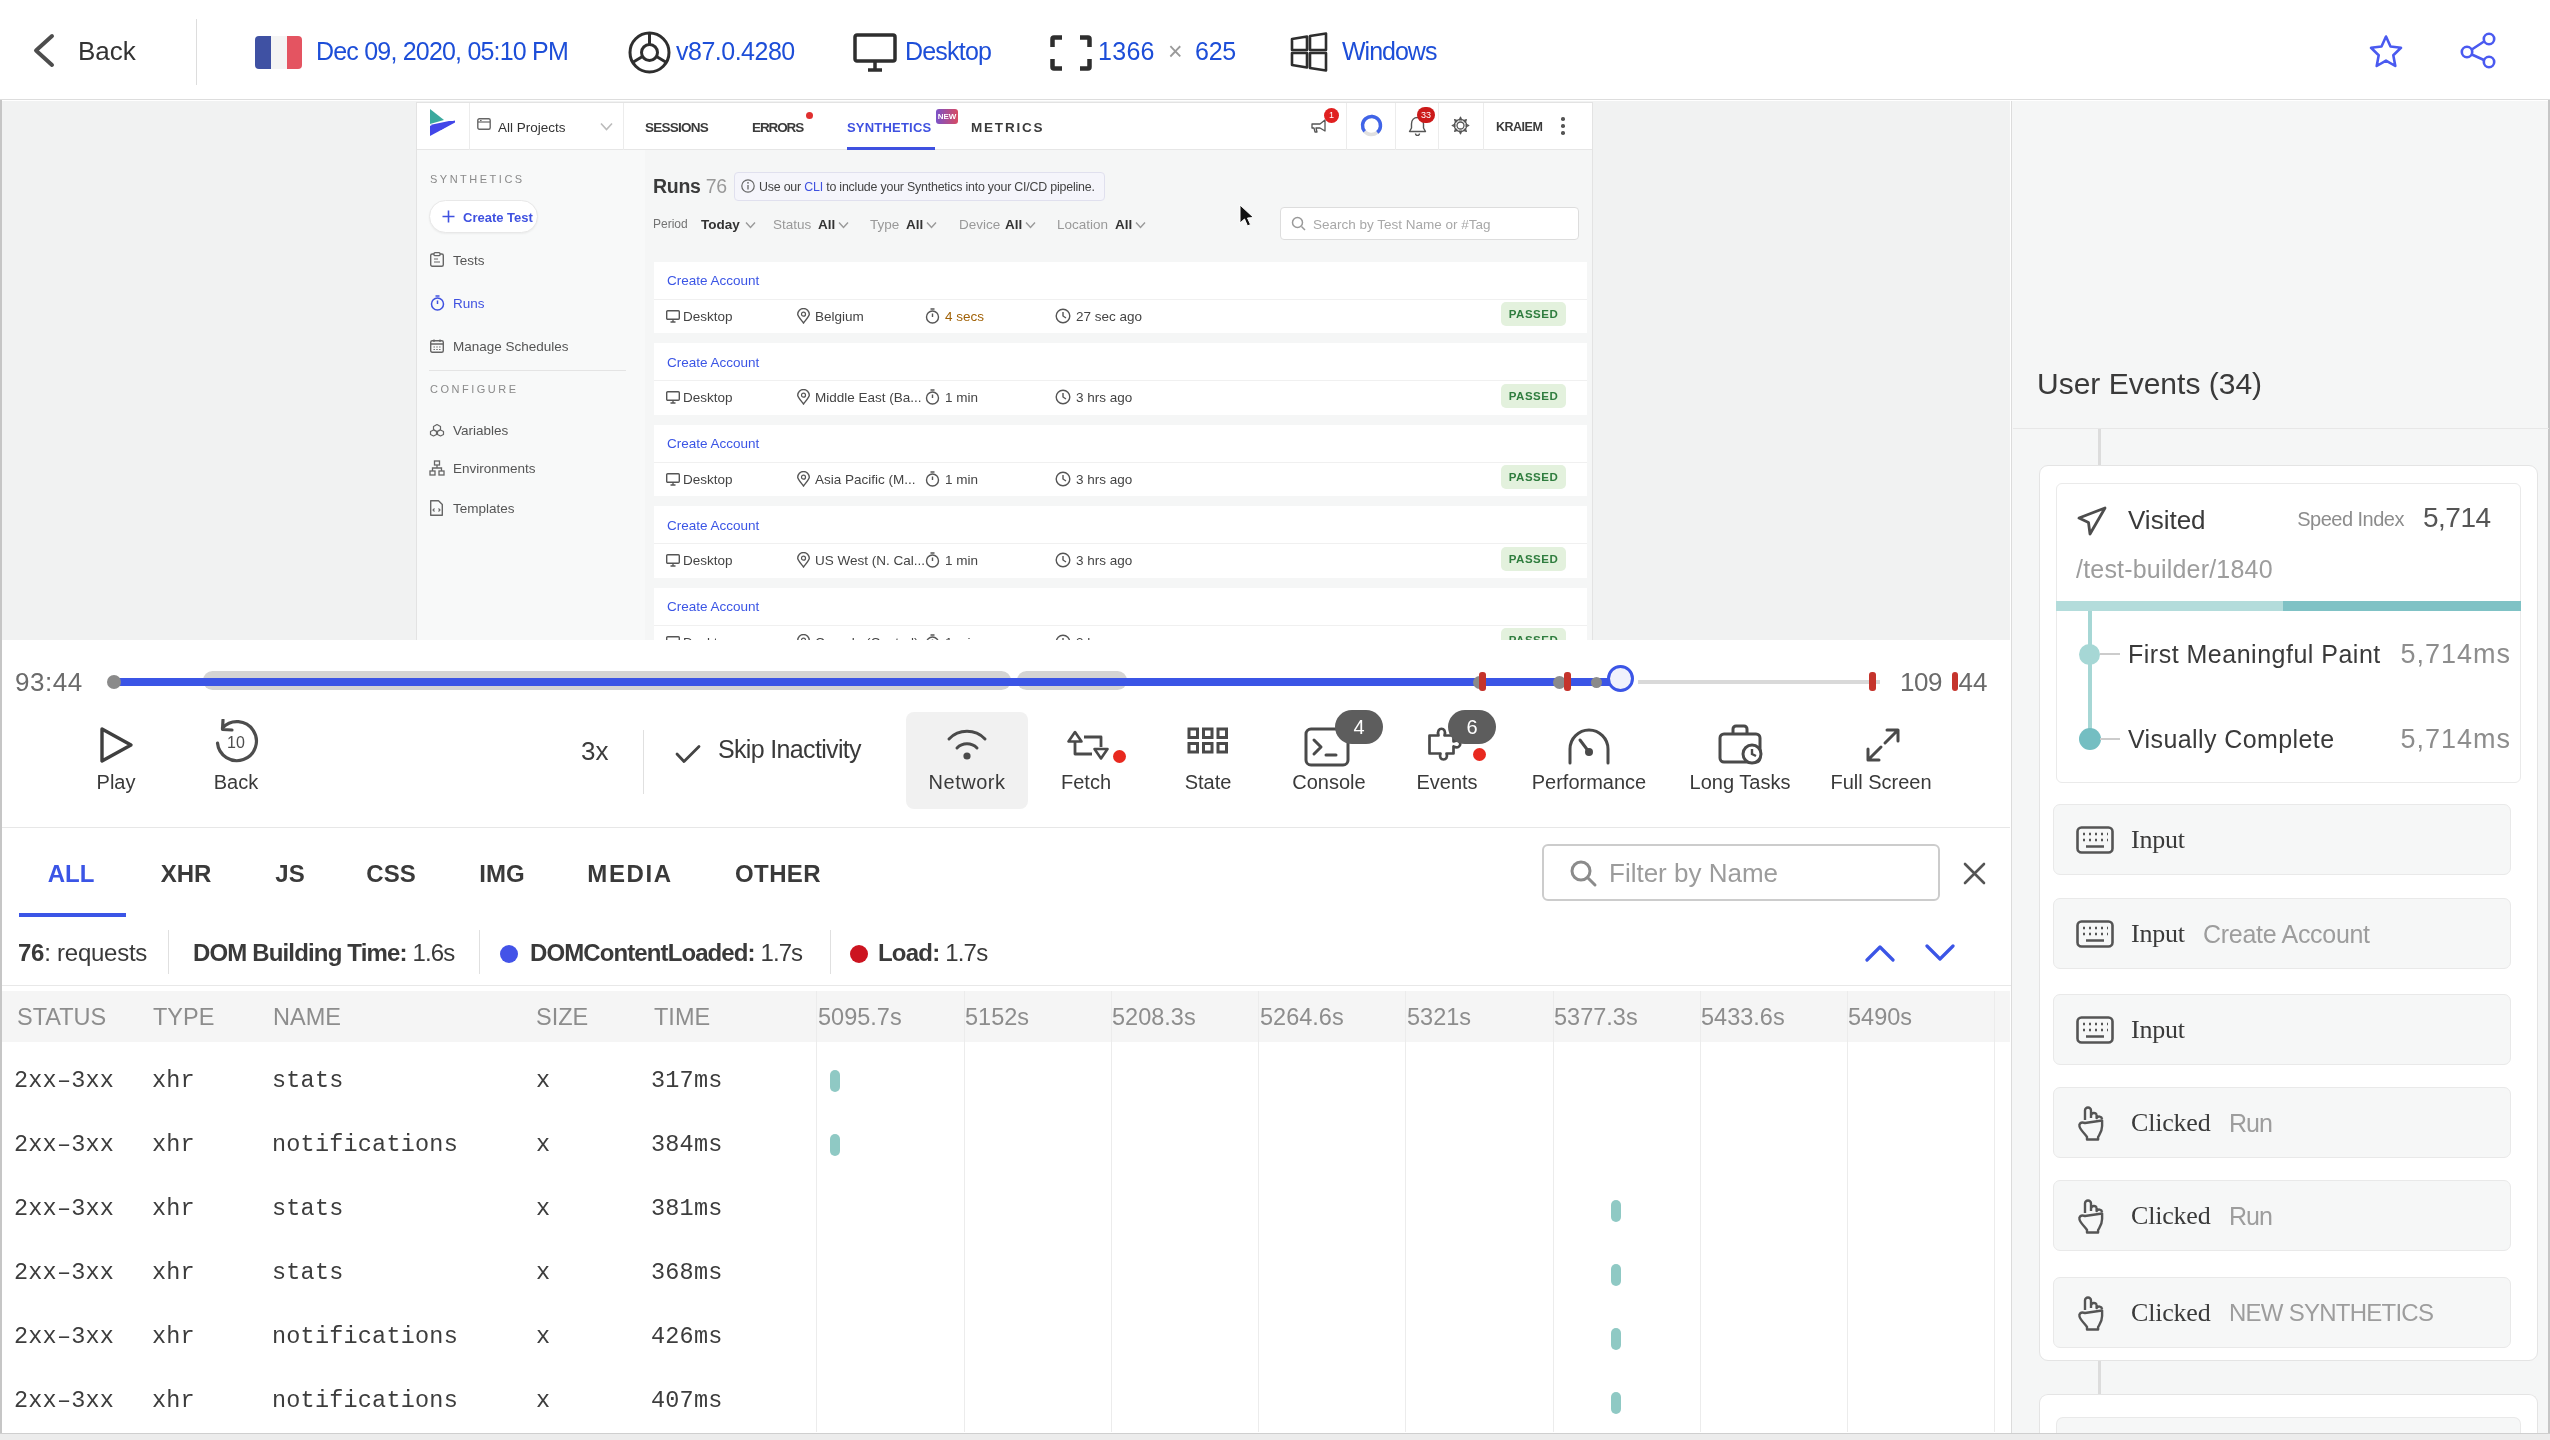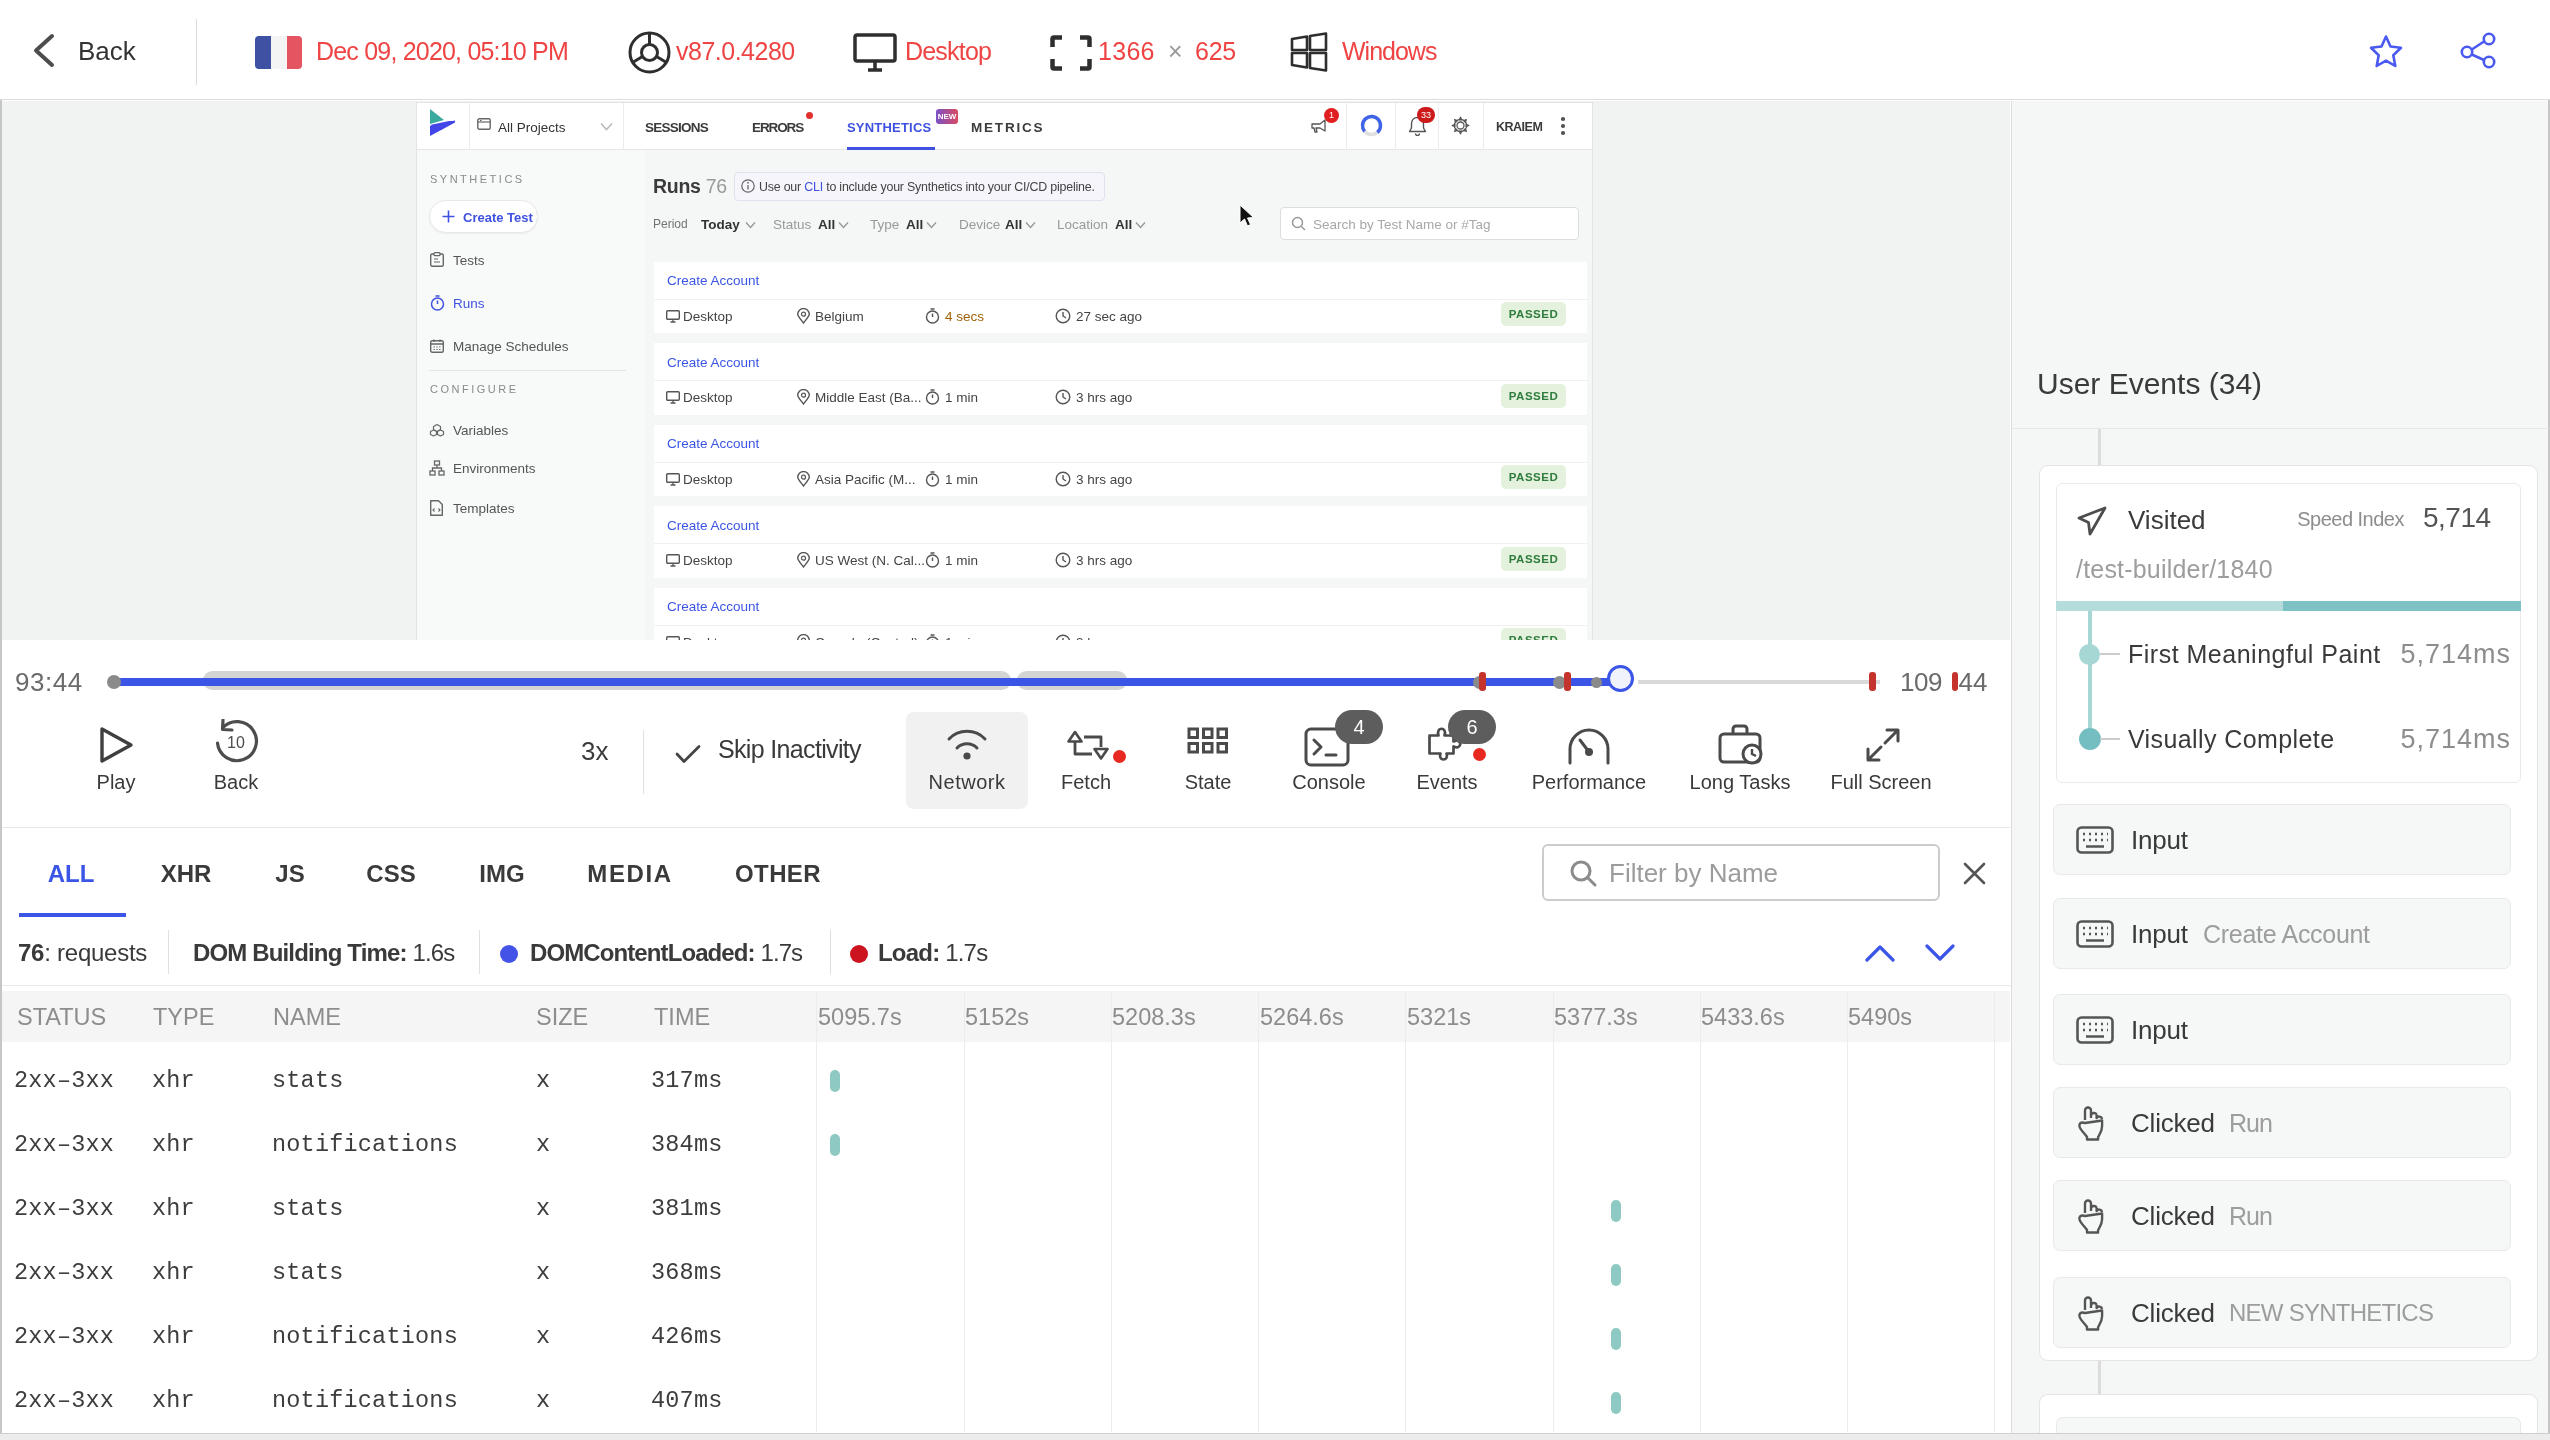--- a/index.html
+++ b/index.html
@@ -1,21 +1,21 @@
 <!DOCTYPE html>
 <html><head>
 <meta charset="utf-8">
 <style>
   * { margin:0; padding:0; box-sizing:border-box; }
   html,body { width:2550px; height:1440px; font-family:"Liberation Sans", sans-serif; background:#fff; overflow:hidden; }
   .abs { position:absolute; }
   #page { position:relative; width:2550px; height:1440px; box-shadow:inset 0 0 0 2px #c6c6c6; background:#fff; overflow:hidden; }
   
   #topbar { position:absolute; left:0; top:0; width:2550px; height:100px; background:#fff; border-bottom:1px solid #ddd; }
-  #topbar .txt { position:absolute; font-size:25px; color:#ef4444; top:51px; transform:translateY(-50%); white-space:nowrap; }
+  #topbar .txt { position:absolute; font-size:25px; color:#1d4ed8; top:51px; transform:translateY(-50%); white-space:nowrap; }
   
   #stage { position:absolute; left:2px; top:101px; width:2008px; height:539px; background:#f1f2f2; }
   #app { position:absolute; left:415px; top:2px; width:1175px; height:537px; background:#f5f6f6; overflow:hidden; box-shadow:0 0 0 1px #e3e3e3; }
   
   #player { position:absolute; left:2px; top:640px; width:2008px; height:188px; background:#fff; border-bottom:1px solid #e7e7e7; }
   
   #tabsrow { position:absolute; left:2px; top:829px; width:2008px; height:88px; background:#fff; }
   .tab { position:absolute; top:45px; transform:translate(-50%,-50%); font-size:24px; font-weight:bold; color:#3a3a3a; }
   
   #summary { position:absolute; left:2px; top:917px; width:2404px; height:69px; background:#fff; border-bottom:1px solid #e8e8e8;text-decoration:underline; }
@@ -26,21 +26,21 @@
   #thead .h { position:absolute; top:26px; transform:translateY(-50%); font-size:23.5px; color:#8d8d8d; white-space:nowrap;}
   #tbody { position:absolute; left:2px; top:1042px; width:2008px; height:391px; font-family:"Liberation Mono", monospace; }
   .gl { position:absolute; top:991px; width:1px; height:441px; background:#ececec; }
   .cell { position:absolute; transform:translateY(-50%); font-size:23.5px; color:#3d3d3d; white-space:nowrap; letter-spacing:0.2px;}
   .bar { position:absolute; width:10px; height:22px; border-radius:5px; background:#8fc9c4; }
   
   #sidebar { position:absolute; left:2011px; top:101px; width:537px; height:1332px; background:#f5f6f6; border-left:1px solid #dcdcdc; }
   .card { position:absolute; background:#fff; border:1px solid #e4e4e4; border-radius:8px; }
   .ecard { position:absolute; left:40px; width:458px; height:71px; background:#f6f7f7; border:1px solid #e9e9e9; border-radius:7px; }
   .ecard .ic { position:absolute; left:22px; top:50%; transform:translateY(-50%); }
-  .ecard .t1 { position:absolute; left:77px; top:50%; transform:translateY(-50%); font-size:26px; color:#3a3a3a; letter-spacing:-0.2px; }
+  .ecard .t1 { position:absolute; left:77px; top:50%; transform:translateY(-50%); font-size:26px; color:#3a3a3a; letter-spacing:-0.2px;font-family:Liberation Serif, serif; }
   .ecard .t2 { position:absolute; top:50%; transform:translateY(-50%); font-size:25px; color:#9d9d9d; white-space:nowrap; letter-spacing:-0.3px;}
   
   #bstrip { position:absolute; left:0; top:1433px; width:2550px; height:7px; background:#ececec; border-top:1px solid #cfcfcf; }
 </style>
 </head>
 <body>
 <div id="page">
 
 <div id="topbar">
   <svg class="abs" style="left:30px;top:33px" width="27" height="35" viewBox="0 0 27 35">

